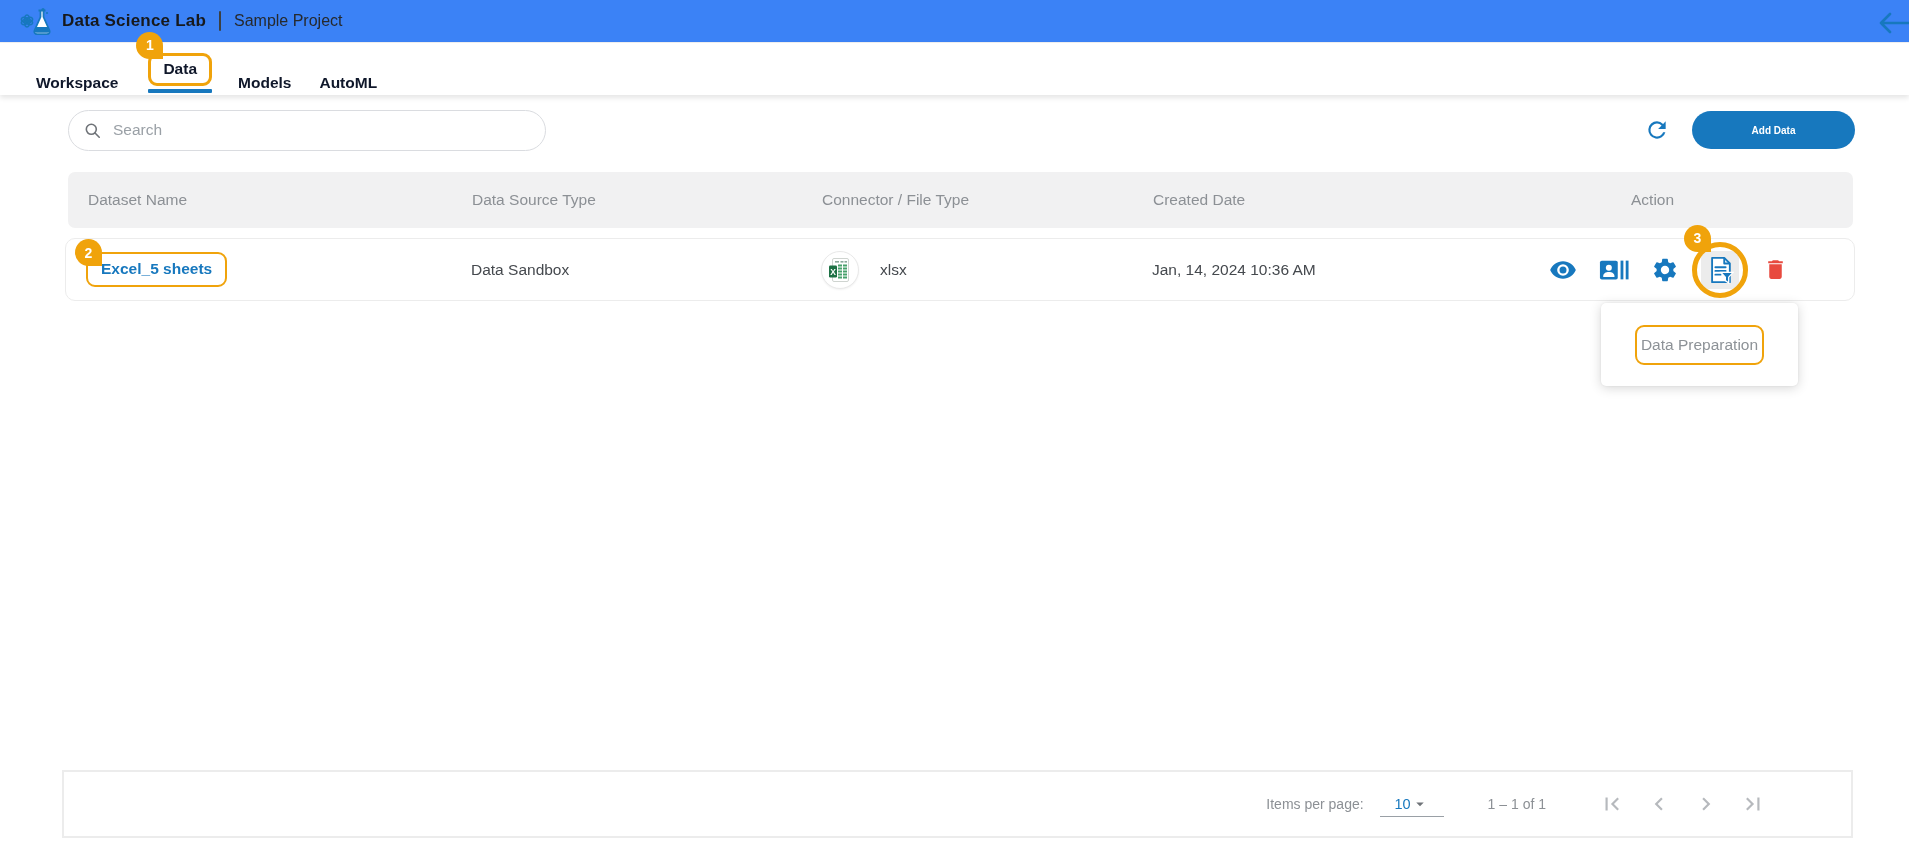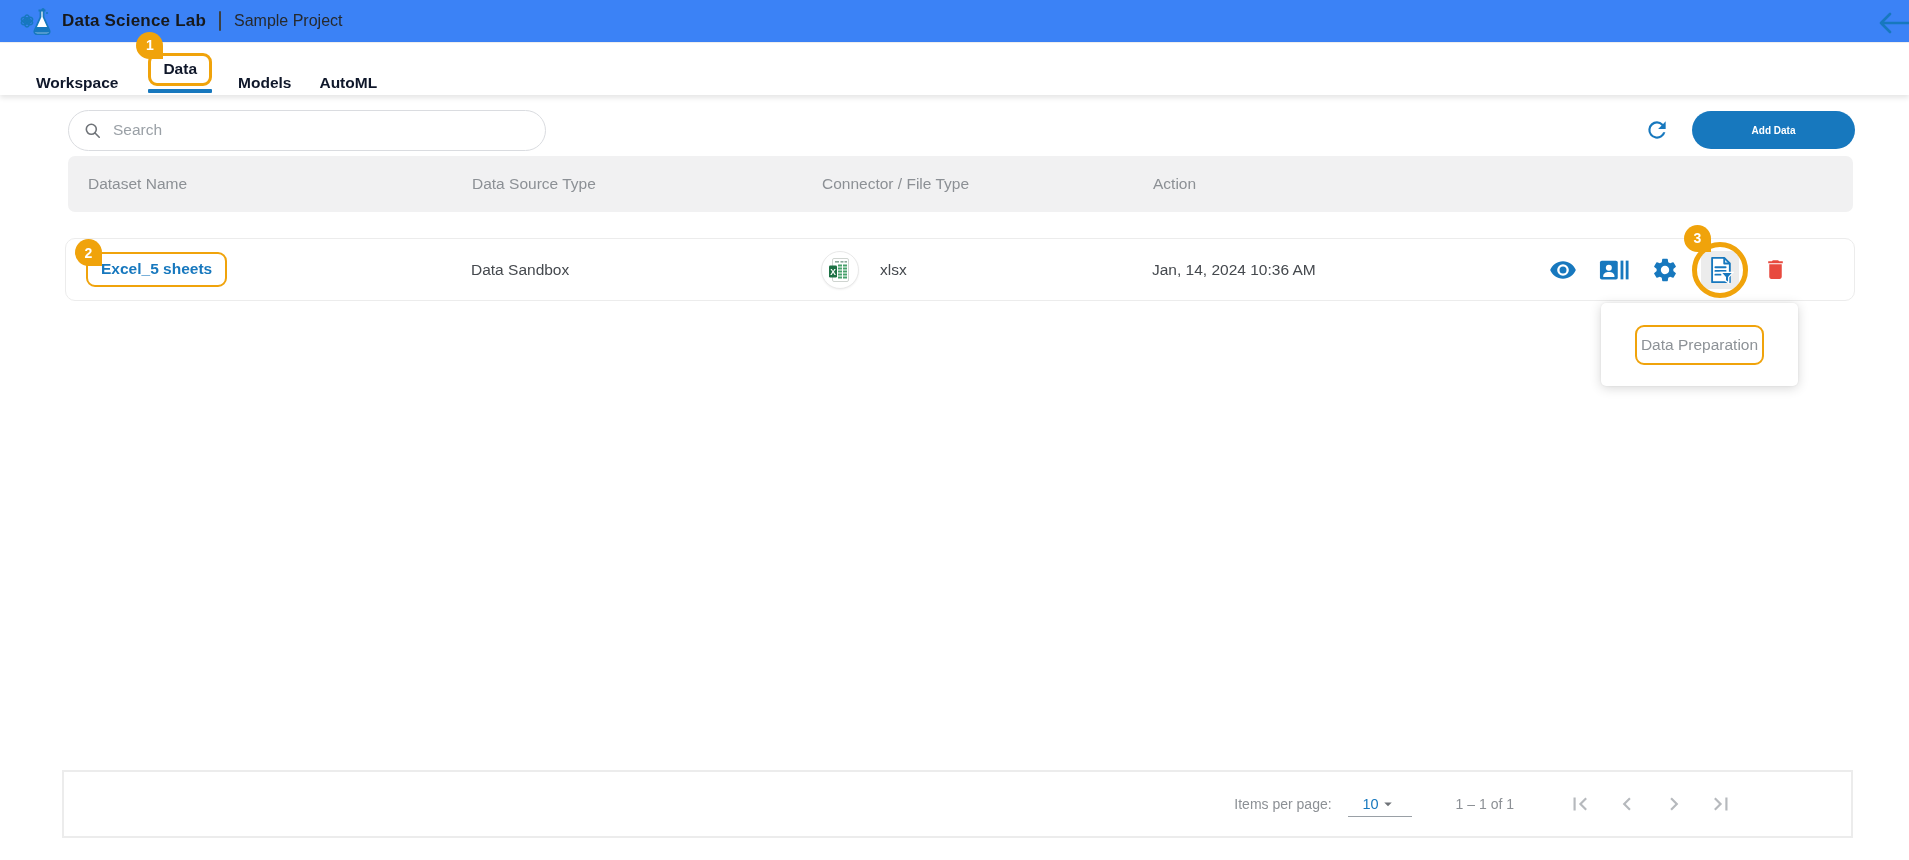--- a/index.html
+++ b/index.html
@@ -74,21 +74,21 @@
   .toolbar-right { display:flex; align-items:center; }
   .refresh-btn { width:26px; height:26px; margin-right:22px; cursor:pointer; }
   .add-data-btn {
     width:163px; height:38px; border:none; border-radius:19px;
     background:#1778BE; color:#fff; font-size:10px; font-weight:bold;
     font-family:"Liberation Sans", sans-serif; cursor:pointer;
   }
 
   
   .table-header {
-    position:absolute; top:156px; left:68px; width:1785px; height:56px;
+    position:absolute; top:172px; left:68px; width:1785px; height:56px;
     background:#f1f1f2; border-radius:7px;
     display:grid; grid-template-columns:384px 350px 331px 478px 1fr;
     align-items:center;
     color:#8c9095; font-size:15.5px;
   }
   .table-header > div { padding-left:20px; }
 
   .table-row {
     position:absolute; top:238px; left:65px; width:1790px; height:63px;
     background:#fff; border:1px solid #ececec; border-radius:10px;
@@ -137,21 +137,21 @@
     border:2.5px solid #F0A30B; border-radius:9px;
     padding:9px 4px;
     color:#8d9297; font-size:15.5px; white-space:nowrap;
   }
 
   
   .paginator {
     position:absolute; left:62px; top:770px; width:1791px; height:68px;
     background:#fff; border:2px solid #ececec;
     display:flex; align-items:center; justify-content:flex-end;
-    padding-right:116px;
+    padding-right:84px;
     color:#8c9095; font-size:14px;
   }
   .ipp-label { margin-right:16px; color:#8c9095; }
   .ipp-select {
     width:64px; height:26px;
     border-bottom:1.5px solid #9aa0a6;
     display:flex; align-items:center; justify-content:center;
     cursor:pointer; margin-right:44px;
   }
   .ipp-value { color:#1778BE; font-size:14.5px; }
@@ -217,20 +217,21 @@
         </svg>
       </span>
       <button class="add-data-btn">Add Data</button>
     </div>
   </div>
 
   <div class="table-header">
     <div>Dataset Name</div>
     <div>Data Source Type</div>
     <div>Connector / File Type</div>
+    <div>Created Date</div>
     <div>Action</div>
   </div>
 
   <div class="table-row">
     <div class="dataset-cell">
       <span class="anno-box">
         <span class="step-badge badge-row">2</span>
         <a class="dataset-link">Excel_5 sheets</a>
       </span>
     </div>

